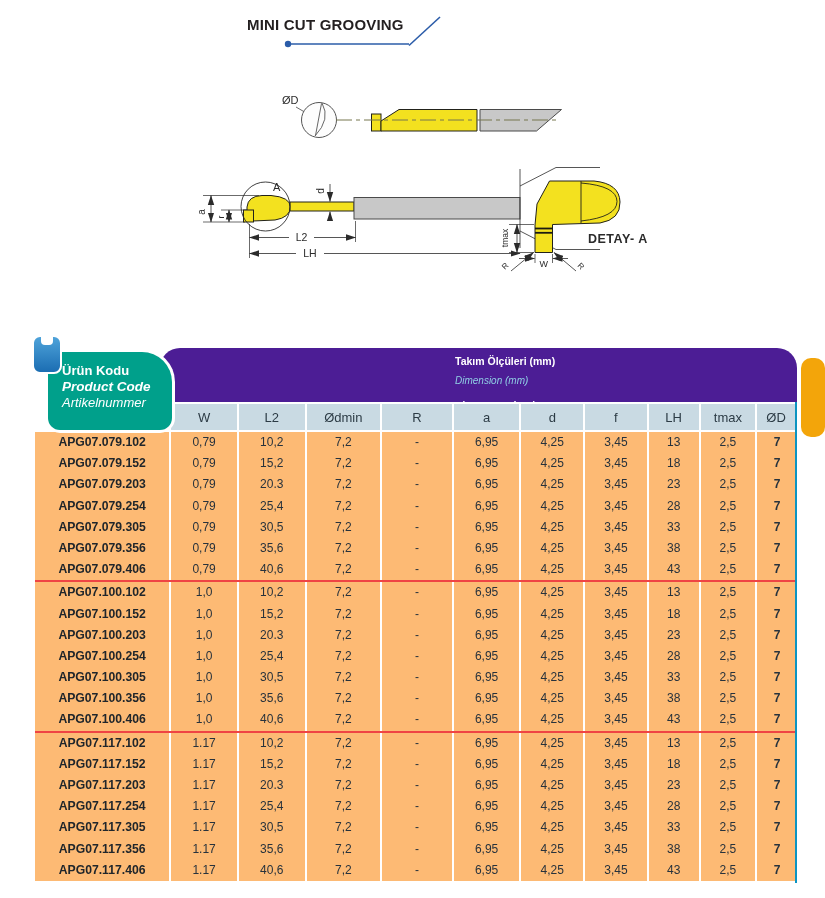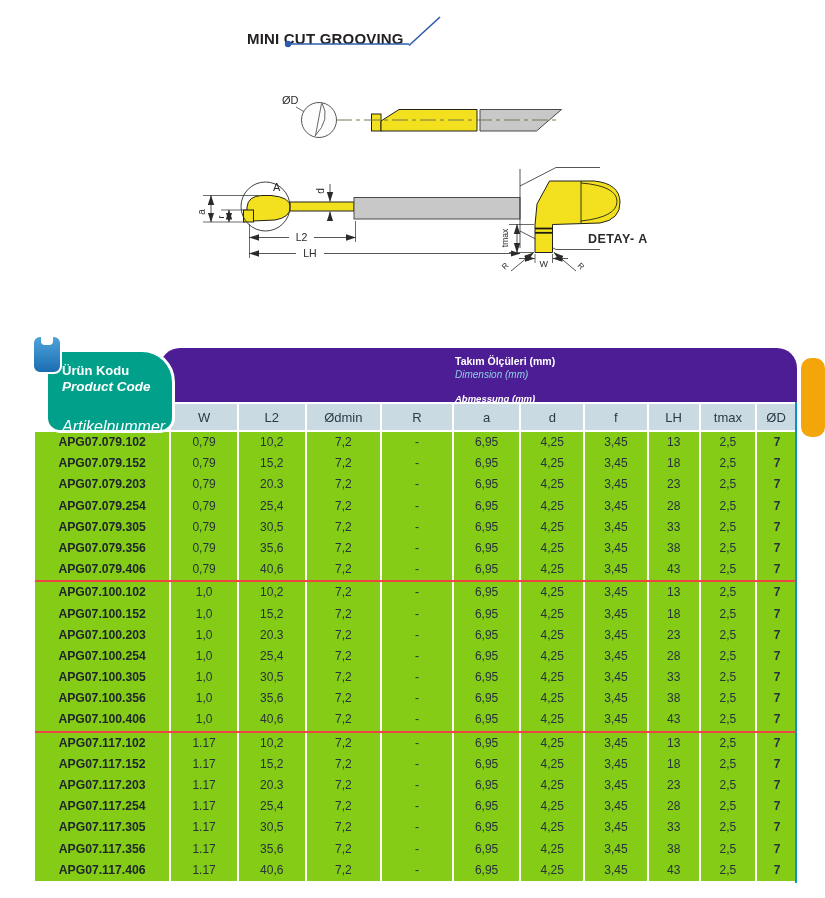--- a/index.html
+++ b/index.html
@@ -1,62 +1,62 @@
 <!DOCTYPE html>
 <html><head>
 <meta charset="utf-8">
 <style>
   html,body{margin:0;padding:0;background:#fff;}
   .page{position:relative;width:825px;height:898px;background:#fff;overflow:hidden;
         font-family:"Liberation Sans",sans-serif;color:#27323c;}
 
   
-  .title{position:absolute;left:247px;top:30px;font-size:15px;font-weight:bold;
+  .title{position:absolute;left:247px;top:16px;font-size:15px;font-weight:bold;
          color:#231f20;letter-spacing:.2px;}
 
   
   .drawsvg{position:absolute;left:0;top:0;}
   .drawsvg text{font-family:"Liberation Sans",sans-serif;fill:#2b2b2b;}
   .dim{stroke:#2b2b2b;stroke-width:.8;fill:none;}
   .thin{stroke:#2b2b2b;stroke-width:.7;fill:none;}
   .carb{fill:#f3e11f;stroke:#22221a;stroke-width:1;}
   .steel{fill:#c8c8c8;stroke:#4a4a4a;stroke-width:1;}
   .detaytxt{font-size:12.5px;font-weight:bold;fill:#3c3c3c;letter-spacing:.5px;}
 
   
   .twrap{position:absolute;left:35px;top:348px;width:762px;height:540px;}
   .band{position:absolute;left:125px;top:0;width:637px;height:54px;background:#4c1d95;
         border-radius:20px 20px 0 0;}
   .band-text{position:absolute;left:295px;top:6px;line-height:14px;white-space:nowrap;}
   .band-l1{font-size:10.5px;font-weight:bold;color:#fff;}
-  .band-l2{font-size:10px;font-style:italic;color:#8fcde4;}
+  .band-l2{font-size:10px;font-style:italic;color:#8fcde4;margin-top:6px;}
   .band-l3{font-size:9.5px;font-style:italic;font-weight:bold;color:#fff;margin-top:10px;}
 
   .greenbox{position:absolute;left:13px;top:4px;width:124px;height:78px;background:#00a08b;
             border-radius:8px 30px 12px 12px;box-shadow:0 0 0 3px #fff;z-index:3;
             padding:11px 0 0 14px;box-sizing:border-box;color:#fff;line-height:16px;}
   .gb1{font-size:13px;font-weight:bold;}
   .gb2{font-size:13.5px;font-weight:bold;font-style:italic;}
-  .gb3{font-size:16px;font-style:italic;margin-top:24px;}
+  .gb3{font-size:13px;font-style:italic;}
 
   .bookmark{position:absolute;left:-3px;top:-13px;width:30px;height:39px;z-index:4;
             background:linear-gradient(#4ea3da,#1b6db2);border:2px solid #fff;
             border-radius:8px;box-sizing:border-box;}
   .bookmark .notch{position:absolute;left:7px;top:-2px;width:12px;height:10px;background:#fff;
             border-radius:0 0 4px 4px;}
 
   .orangetab{position:absolute;left:766px;top:10px;width:24px;height:79px;background:#f3a50a;
              border-radius:10px;z-index:2;}
 
   .hrow{position:absolute;left:0;top:54px;width:762px;height:28px;display:flex;}
   .hspacer{width:137px;}
   .hcell{height:28px;line-height:27px;text-align:center;background:#c9dae3;
          font-size:13px;color:#2c3b45;border-right:2px solid #fff;border-top:2px solid #fff;
          box-sizing:border-box;}
-  .tbody{position:absolute;left:0;top:84px;width:762px;background:#84cc16;}
+  .tbody{position:absolute;left:0;top:84px;width:762px;background:#fdba74;}
   .trow{display:flex;height:21.2px;line-height:21.2px;}
   .trow.gsep{border-top:2px solid #ef4444;}
   .cell{text-align:center;font-size:12px;border-right:2px solid #fff;box-sizing:border-box;
         overflow:hidden;}
   .cell.code{font-weight:bold;font-size:12.2px;color:#20262b;}
   .cell.od{font-weight:bold;border-right:none;}
   .c0{width:137px}.c1{width:68px}.c2{width:68px}.c3{width:76px}.c4{width:72px}
   .c5{width:68px}.c6{width:64px}.c7{width:64px}.c8{width:52px}.c9{width:57px}.c10{width:40px}
   .redge{position:absolute;left:760px;top:54px;width:2px;height:481px;background:#0b94c1;}
 </style>

